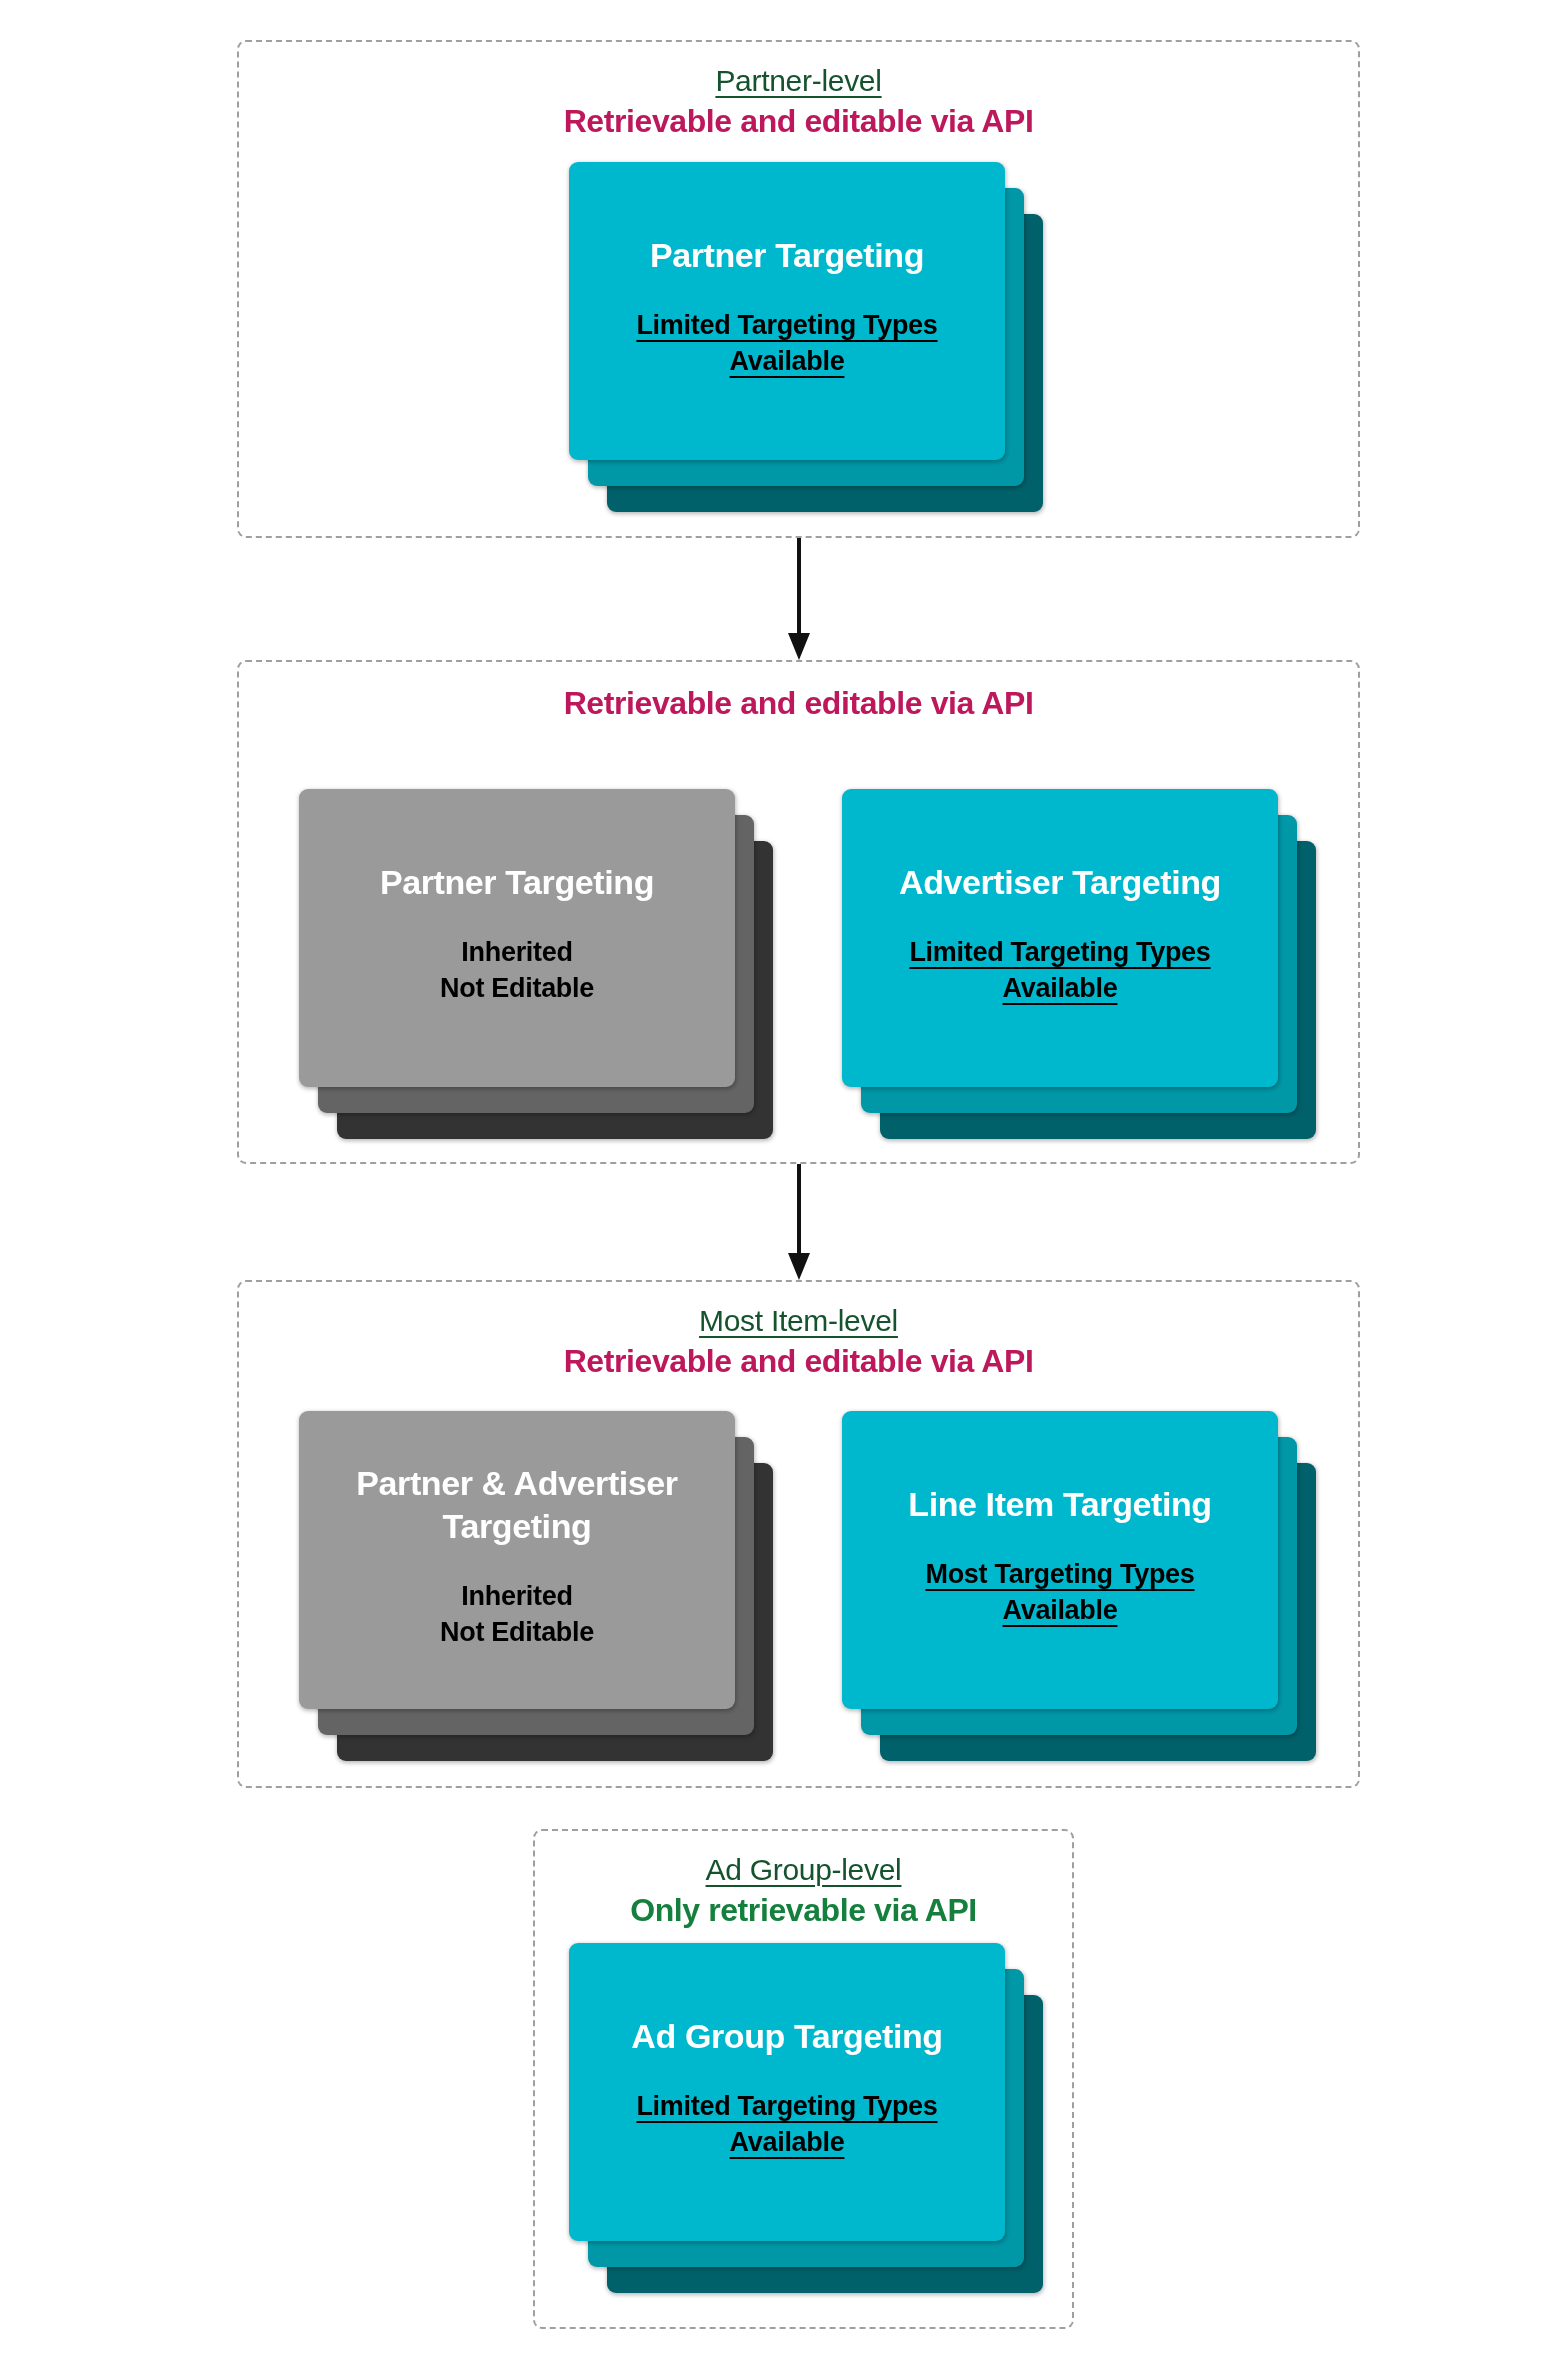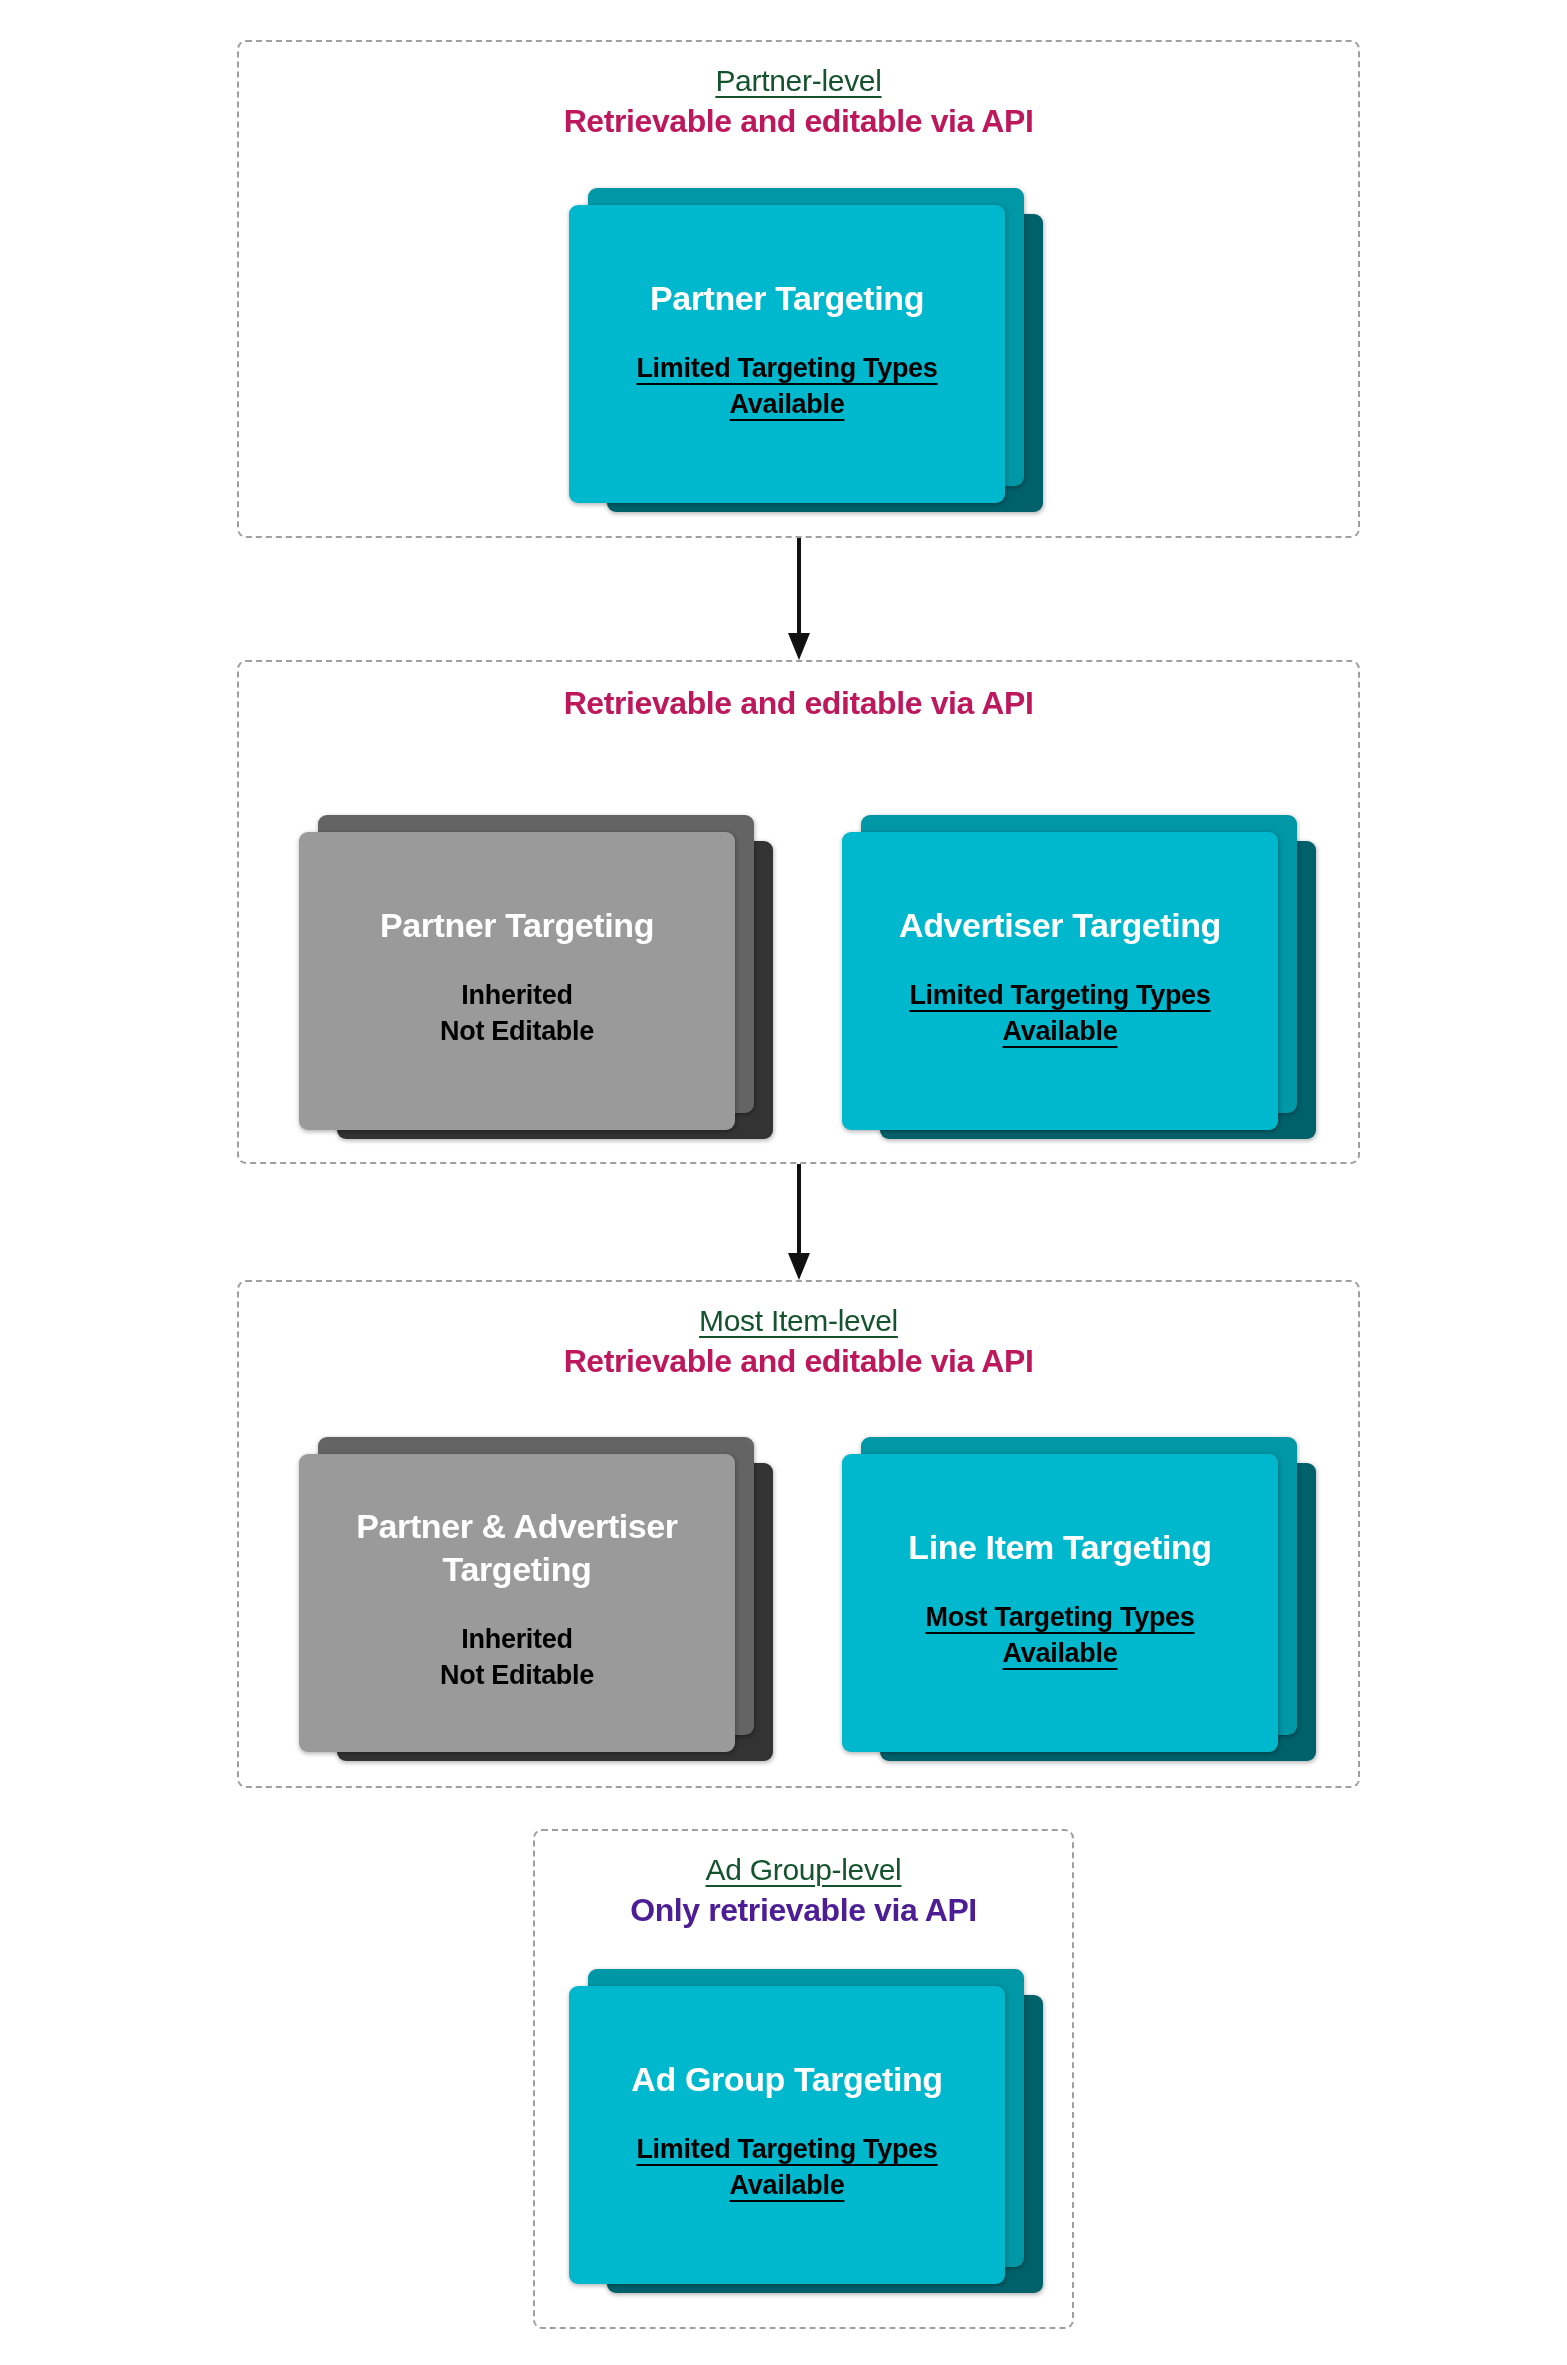--- a/index.html
+++ b/index.html
@@ -21,33 +21,33 @@
 
   .level-title{
     font-size:30px;line-height:38px;font-weight:400;color:#14532d;
     text-decoration:underline;text-decoration-thickness:1.8px;text-underline-offset:4.5px;
     letter-spacing:-0.3px;
   }
   .api-label{
     margin-top:1.8px;font-size:32px;line-height:41px;font-weight:700;color:#be185d;
     letter-spacing:-0.4px;
   }
-  .api-label.red{color:#4c1d95;}
+  .api-label.red{color:#15803d;}
 
   
   .stack{position:absolute;width:473px;height:350px;}
   .layer{
     position:absolute;width:436px;height:298px;border-radius:9px;
     box-shadow:0.9px 1.8px 4.5px rgba(0,0,0,0.28);
   }
   .layer.l3{left:38px;top:52px;}
   .layer.l2{left:19px;top:26px;}
   .layer.main{
     left:0;top:0;display:flex;flex-direction:column;justify-content:center;
-    align-items:center;gap:30px;box-sizing:border-box;padding:18px 18px 27px;margin-top:43px;
+    align-items:center;gap:30px;box-sizing:border-box;padding:18px 18px 27px;
   }
   .teal .layer.l3{background:#00616b;}
   .teal .layer.l2{background:#0097a7;}
   .teal .layer.main{background:#00b8cd;}
   .gray .layer.l3{background:#333333;}
   .gray .layer.l2{background:#646464;}
   .gray .layer.main{background:#9a9a9a;}
 
   .card-title{
     color:#ffffff;font-weight:700;font-size:34px;line-height:43px;

